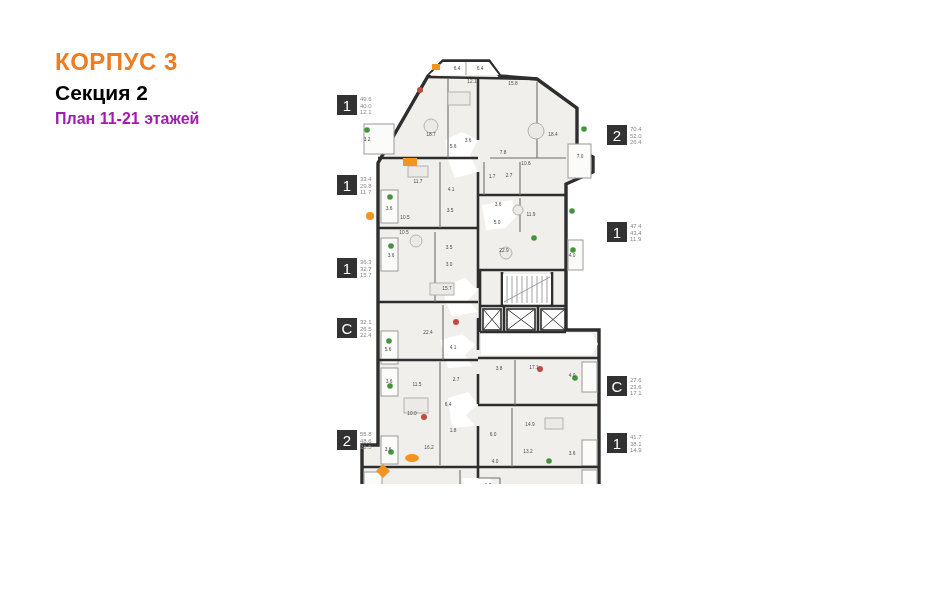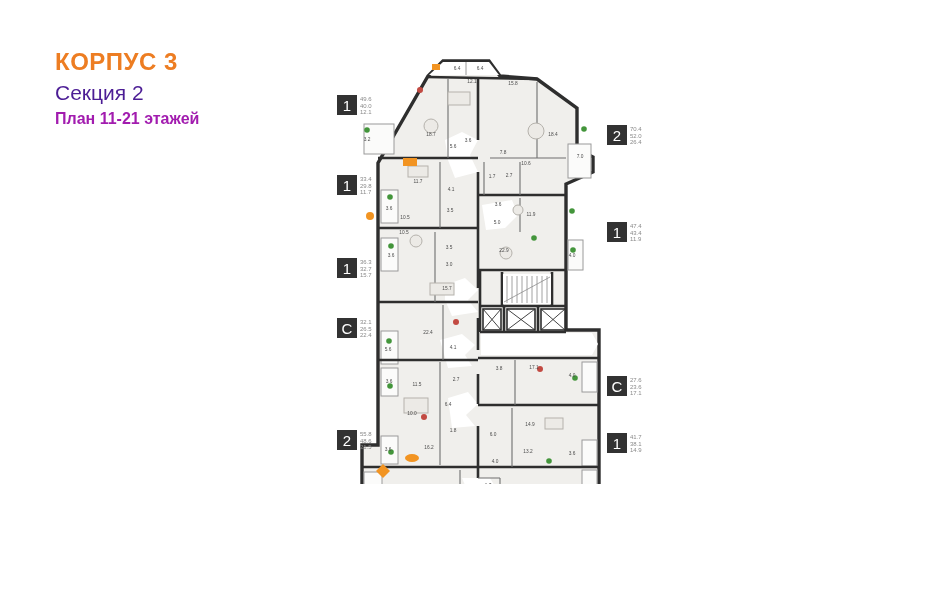--- a/index.html
+++ b/index.html
@@ -1,21 +1,21 @@
 <!DOCTYPE html>
 <html><head>
 <meta charset="utf-8">
 <style>
   html,body{margin:0;padding:0;background:#fff;}
   .canvas{position:relative;width:941px;height:484px;background:#fff;overflow:hidden;
           font-family:"Liberation Sans",sans-serif;}
   
   .title-block{position:absolute;left:55px;top:46px;}
   .t1{font-size:24px;font-weight:bold;color:#ed7d22;line-height:32px;letter-spacing:.5px;}
-  .t2{font-size:21px;font-weight:normal;color:#4c1d95;line-height:29px;}
+  .t2{font-size:21px;font-weight:bold;color:#000000;line-height:29px;}
   .t3{font-size:16px;font-weight:bold;color:#a21caf;line-height:24px;}
   
   .badge{position:absolute;display:flex;align-items:flex-start;}
   .badge-sq{width:20px;height:20px;background:#323232;color:#fff;font-size:15px;
             display:flex;align-items:center;justify-content:center;font-weight:400;}
   .badge-vals{display:flex;flex-direction:column;margin-left:3px;padding-top:1px;}
   .badge-vals span{font-size:6px;line-height:6.5px;color:#8a8a8a;}
   svg{position:absolute;left:0;top:0;}
   .rm{font-size:4.8px;fill:#4d4d4d;text-anchor:middle;font-family:"Liberation Sans",sans-serif;}
   .wallmain{stroke:#2e2e2e;stroke-width:3.4;fill:#f0efec;stroke-linejoin:miter;}

